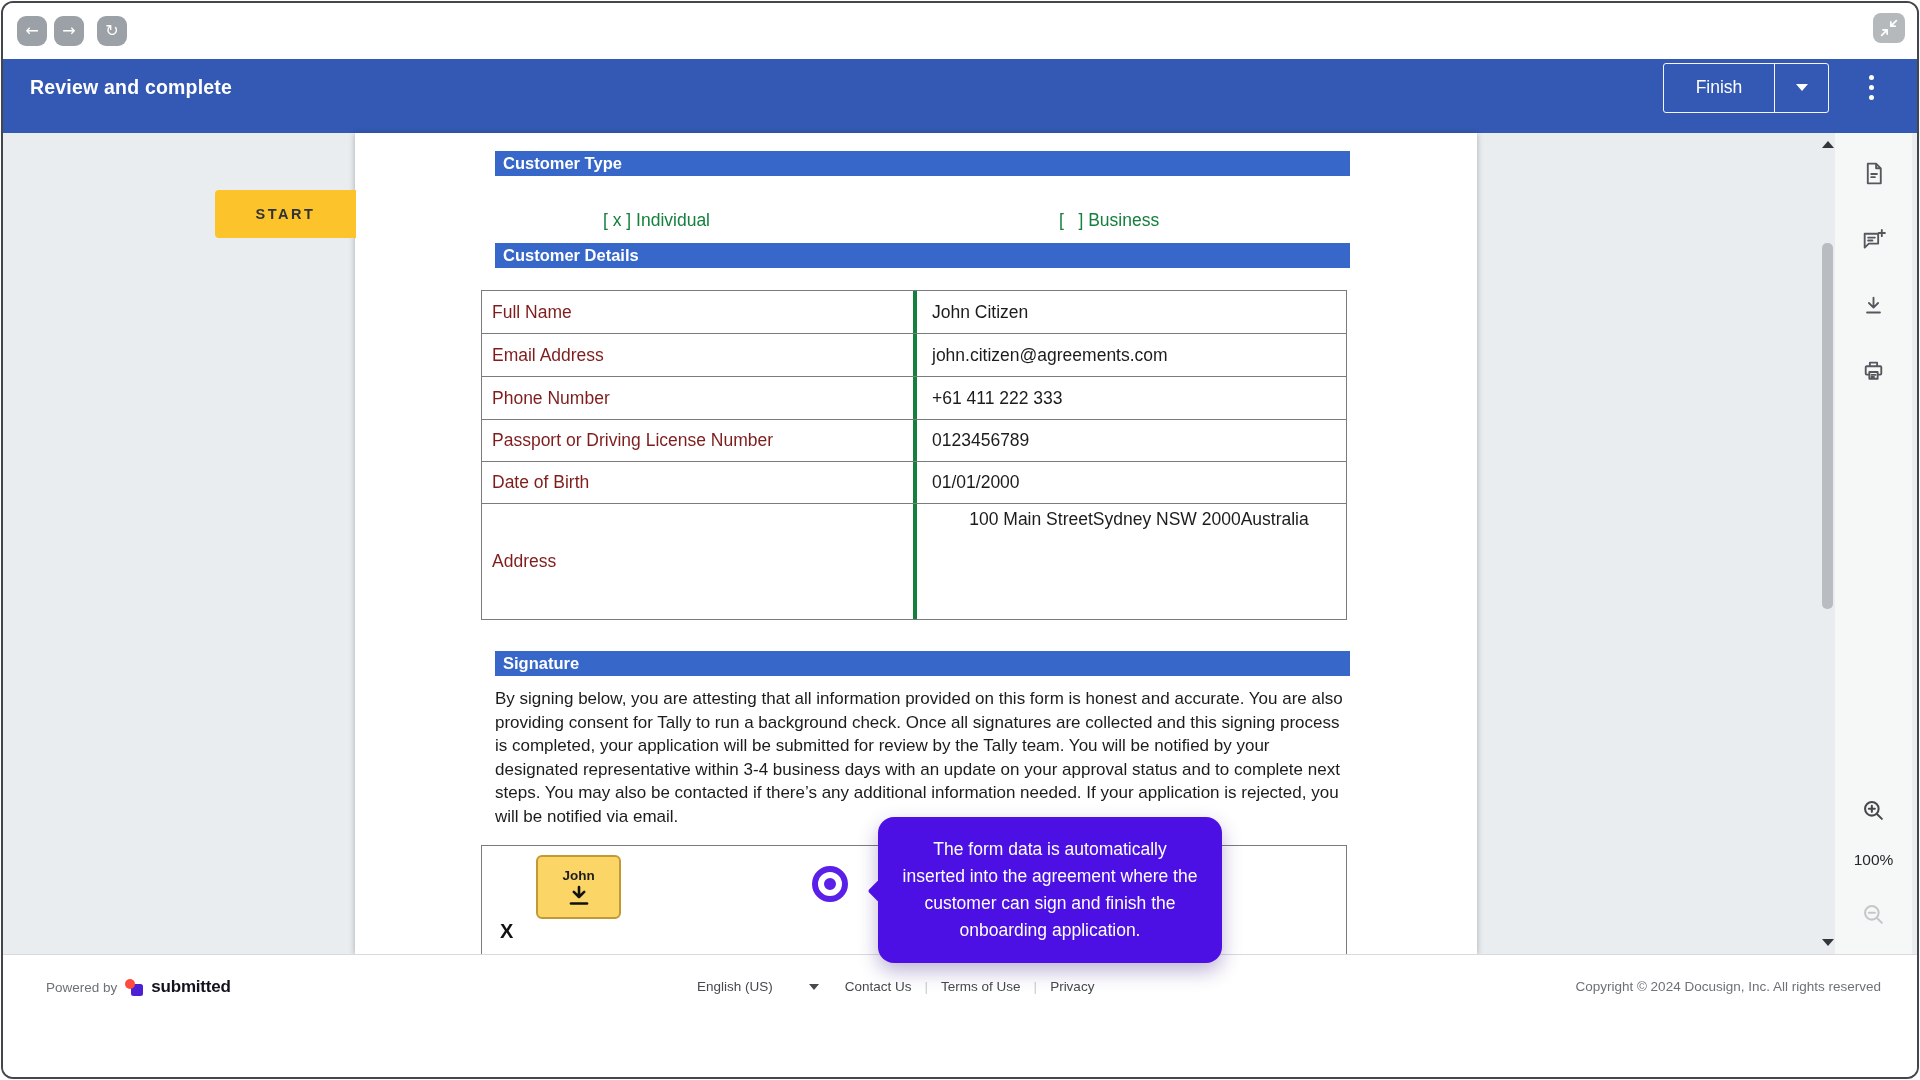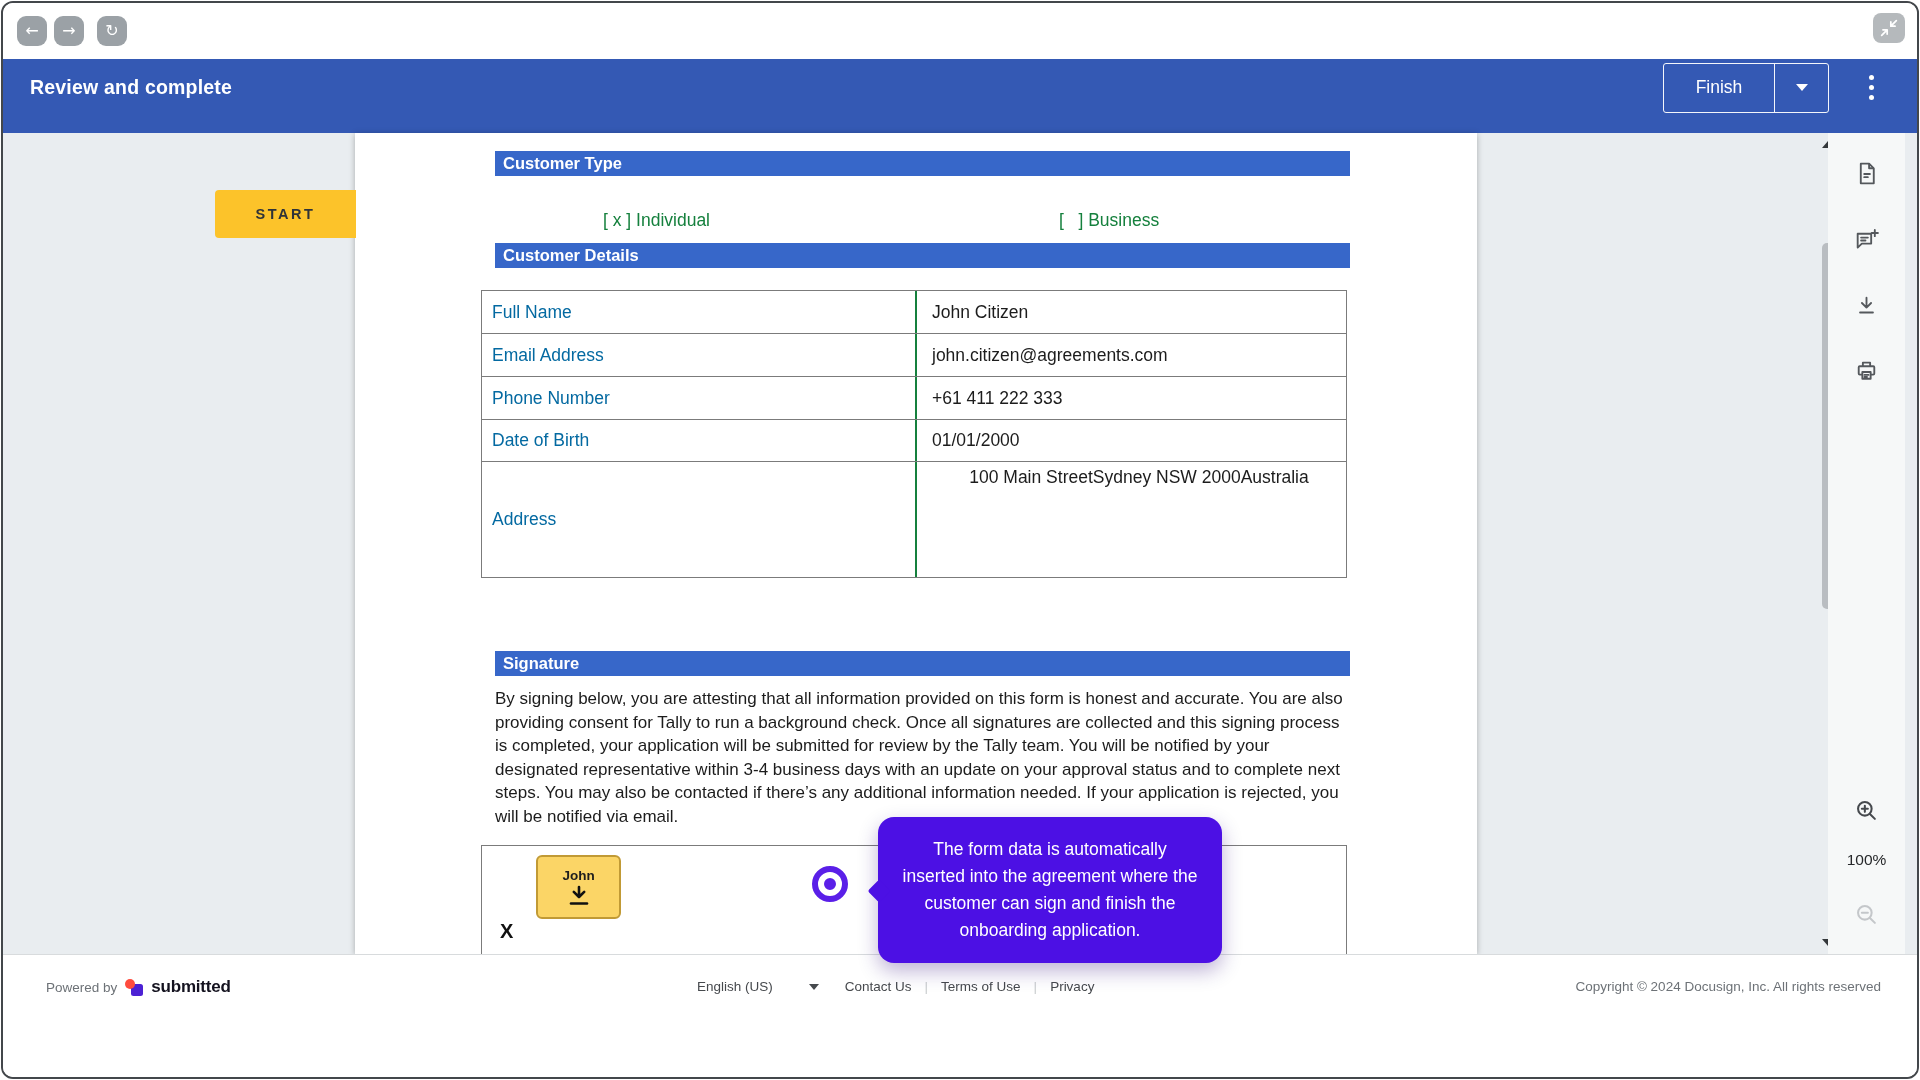--- a/index.html
+++ b/index.html
@@ -33,21 +33,21 @@
   .band { position:absolute; left:140px; width:855px; height:25px; background:#3767c9; color:#fff; font-size:16.5px; font-weight:bold; line-height:25px; padding-left:8px; }
   .band.type { top:18px; } .band.details { top:110px; } .band.sig { top:518px; }
 
   .cbrow { position:absolute; top:48px; height:26px; width:100%; font-size:17.5px; color:#15803d;margin-top:29px; }
   .cbrow .cb-ind { position:absolute; left:248px; }
   .cbrow .cb-bus { position:absolute; left:704px; }
 
   .dtable { position:absolute; left:126px; top:157px; width:866px; border:1px solid #7b7b7b; background:#fff; }
   .trow { display:grid; grid-template-columns:435px 1fr; border-top:1px solid #7b7b7b; }
   .trow:first-child { border-top:none; }
-  .trow .lbl { border-right:2px solid #15803d; display:flex; align-items:center; padding-left:10px; font-size:17.5px; color:#0369a1; }
+  .trow .lbl { border-right:4px solid #15803d; display:flex; align-items:center; padding-left:10px; font-size:17.5px; color:#7f1d1d; }
   .trow .val { display:flex; align-items:center; padding-left:15px; font-size:17.5px; color:#1c1c1c; }
   .trow.r1,.trow.r4,.trow.r5 { height:42px; } .trow.r2,.trow.r3 { height:43px; }
   .trow.addr { height:116px; }
   .trow.addr .val { align-items:flex-start; justify-content:center; line-height:31px; }
 
   .sig-text { position:absolute; left:140px; top:554px; width:860px; font-size:17px; line-height:23.6px; color:#1c1c1c; }
   .sig-box { position:absolute; left:126px; top:712px; width:866px; height:200px; border:1px solid #7b7b7b; }
   .sign-btn { position:absolute; left:54px; top:9px; width:85px; height:64px; background:#fbd566; border:2px solid #c19a35; border-radius:6px; display:flex; flex-direction:column; align-items:center; justify-content:center; gap:2px; cursor:pointer; font-family:inherit; }
   .sign-btn .sign-word { font-size:13.5px; font-weight:bold; color:#1d1d1d; }
   .x-mark { position:absolute; left:18px; top:74px; font-size:20px; font-weight:bold; color:#111; }
@@ -59,21 +59,21 @@
   .tooltip .tip-text { color:#fff; font-size:17.5px; line-height:27px; text-align:center; }
   .tip-arrow { position:absolute; left:-7px; top:66px; width:16px; height:16px; background:#4c10e4; transform:rotate(45deg); border-radius:2px; }
 
   
   .scrollbar { position:absolute; right:82px; top:0; bottom:0; width:14px; }
   .sb-up { position:absolute; top:8px; left:1px; width:0; height:0; border-left:6px solid transparent; border-right:6px solid transparent; border-bottom:7px solid #33373a; cursor:pointer; }
   .sb-thumb { position:absolute; top:110px; left:1px; width:11px; height:366px; background:#b9bdc1; border-radius:5px; cursor:pointer; }
   .sb-down { position:absolute; bottom:8px; left:1px; width:0; height:0; border-left:6px solid transparent; border-right:6px solid transparent; border-top:7px solid #33373a; cursor:pointer; }
 
   
-  .side-toolbar { position:absolute; right:12px; top:0; width:77px; height:100%; background:#f6f8f8;text-align:right; }
+  .side-toolbar { position:absolute; right:5px; top:0; width:77px; height:100%; background:#f6f8f8;text-align:right; }
   .tool-btn { position:absolute; left:50%; transform:translateX(-50%); width:40px; height:40px; border:none; background:transparent; display:flex; align-items:center; justify-content:center; cursor:pointer; }
   .zoom-label { position:absolute; left:50%; transform:translateX(-50%); top:718px; font-size:15.5px; color:#26282a; }
 
   
   .footer { height:123px; background:#fff; border-top:1px solid #d8dbdd; position:relative; flex:none; }
   .f-left { position:absolute; left:35px; top:22px; display:flex; align-items:center; gap:8px;margin-left:8px; }
   .powered-by { font-size:13.5px; color:#6d7277; }
   .ds-logo { position:relative; width:18px; height:18px; }
   .ds-logo .sq { position:absolute; right:0; bottom:0; width:12px; height:12px; background:#4c21d4; border-radius:2.5px; }
   .ds-logo .dot { position:absolute; left:0; top:1px; width:10px; height:10px; background:#ff4b3e; border-radius:50%; }
@@ -149,20 +149,24 @@
           <div class="val">John Citizen</div>
         </div>
         <div class="trow r2">
           <div class="lbl">Email Address</div>
           <div class="val">john.citizen@agreements.com</div>
         </div>
         <div class="trow r3">
           <div class="lbl">Phone Number</div>
           <div class="val">+61 411 222 333</div>
         </div>
+        <div class="trow r4">
+          <div class="lbl">Passport or Driving License Number</div>
+          <div class="val">0123456789</div>
+        </div>
         <div class="trow r5">
           <div class="lbl">Date of Birth</div>
           <div class="val">01/01/2000</div>
         </div>
         <div class="trow addr">
           <div class="lbl">Address</div>
           <div class="val">
             <span>100 Main Street</span>
             <span>Sydney NSW 2000</span>
             <span>Australia</span>

